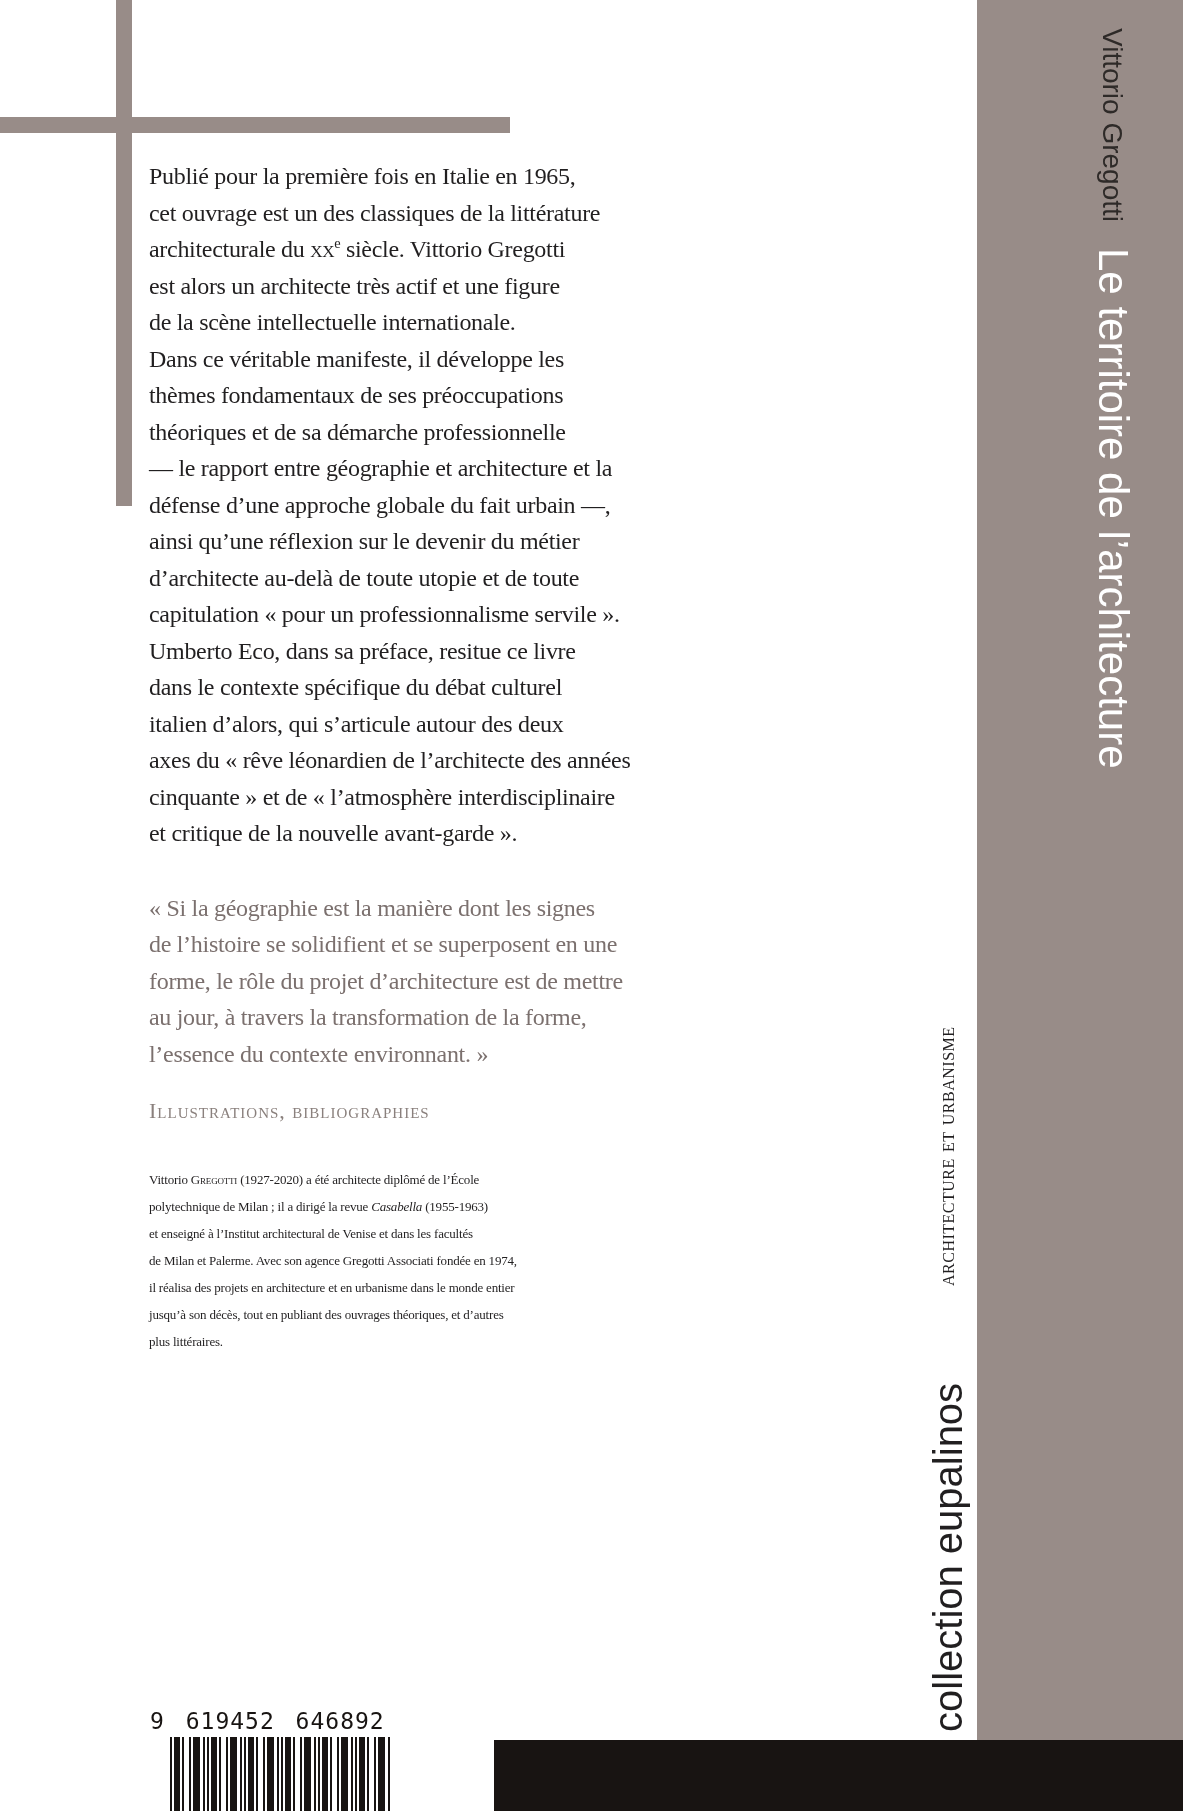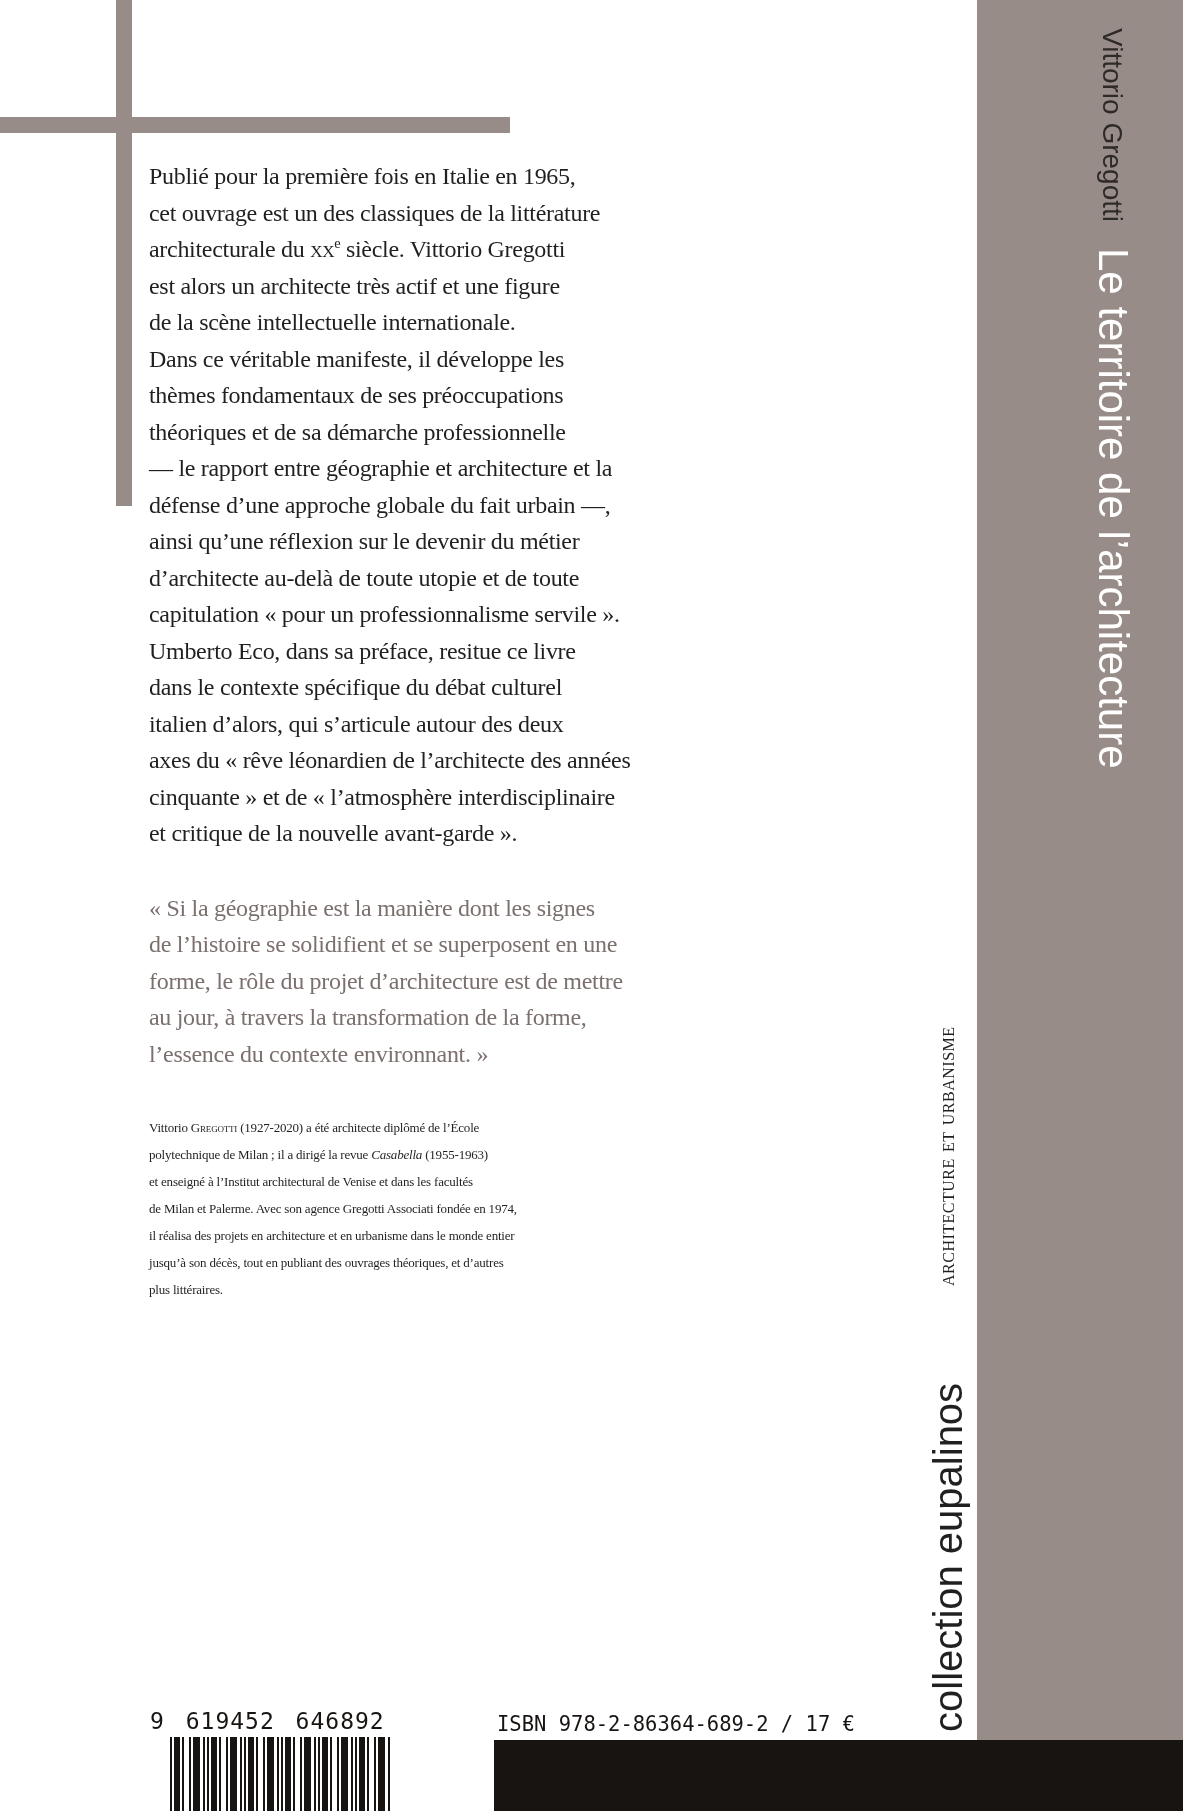--- a/index.html
+++ b/index.html
@@ -109,29 +109,29 @@
 <body>
 
 <div class="page">
 
   <div class="cross-v"></div>
   <div class="cross-h"></div>
 
   <div class="main">
     <p class="intro">Publié pour la première fois en Italie en 1965,<br>cet ouvrage est un des classiques de la littérature<br>architecturale du <span class="sc">xx</span><sup>e</sup> siècle. Vittorio Gregotti<br>est alors un architecte très actif et une figure<br>de la scène intellectuelle internationale.<br>Dans ce véritable manifeste, il développe les<br>thèmes fondamentaux de ses préoccupations<br>théoriques et de sa démarche professionnelle<br>— le rapport entre géographie et architecture et la<br>défense d’une approche globale du fait urbain —,<br>ainsi qu’une réflexion sur le devenir du métier<br>d’architecte au-delà de toute utopie et de toute<br>capitulation « pour un professionnalisme servile ».<br>Umberto Eco, dans sa préface, resitue ce livre<br>dans le contexte spécifique du débat culturel<br>italien d’alors, qui s’articule autour des deux<br>axes du « rêve léonardien de l’architecte des années<br>cinquante » et de « l’atmosphère interdisciplinaire<br>et critique de la nouvelle avant-garde ».</p>
     <p class="quote">« Si la géographie est la manière dont les signes<br>de l’histoire se solidifient et se superposent en une<br>forme, le rôle du projet d’architecture est de mettre<br>au jour, à travers la transformation de la forme,<br>l’essence du contexte environnant. »</p>
+    <p class="note">Illustrations, bibliographies</p>
     <p class="bio">Vittorio <span class="sc">Gregotti</span> (1927-2020) a été architecte diplômé de l’École<br>polytechnique de Milan ; il a dirigé la revue <i>Casabella</i> (1955-1963)<br>et enseigné à l’Institut architectural de Venise et dans les facultés<br>de Milan et Palerme. Avec son agence Gregotti Associati fondée en 1974,<br>il réalisa des projets en architecture et en urbanisme dans le monde entier<br>jusqu’à son décès, tout en publiant des ouvrages théoriques, et d’autres<br>plus littéraires.</p>
   </div>
 
   <div class="caption caption-series">architecture et urbanisme</div>
   <div class="caption caption-collection">collection eupalinos</div>
 
   <div class="sidebar">
     <div class="spine-author">Vittorio Gregotti</div>
     <div class="spine-title">Le territoire de l’architecture</div>
   </div>
 
   <div class="barcode-digits">9 619452 646892</div>
   <div class="barcode"></div>
-  <div class="isbn">ISBN 978-2-86364-689-2 / 17 €</div>
   <div class="black-bar"></div>
 
 </div>
 
 </body></html>

